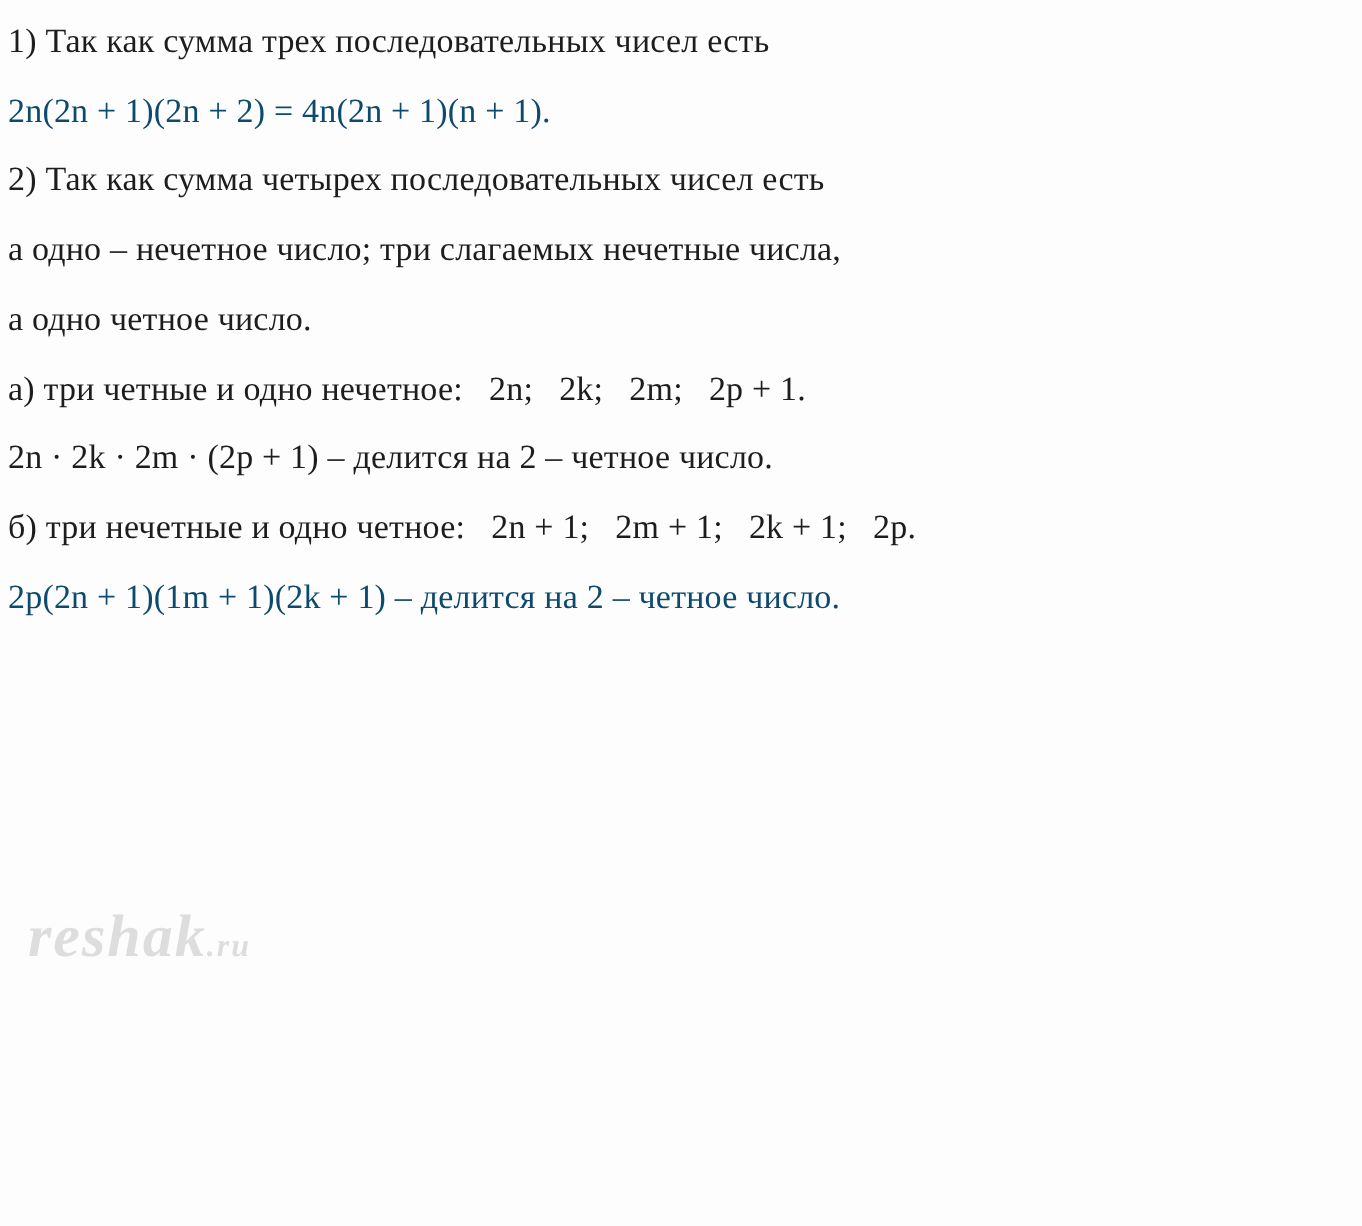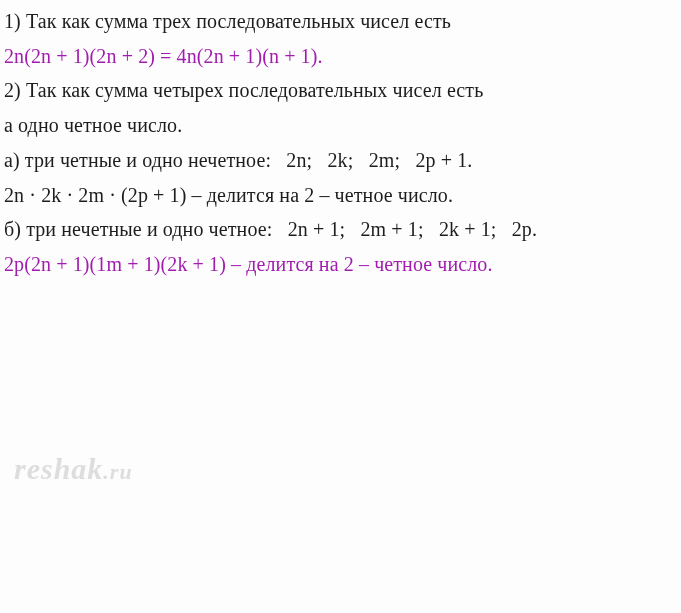--- a/index.html
+++ b/index.html
@@ -16,60 +16,61 @@
     position: relative;
   }
   #sheet {
     position: relative;
     width: 681px;
     height: 613px;
     box-sizing: border-box;
     padding: 4px 10px 0 4px;
   }
   .line {
-    font-size: 20px;
+    font-size: 17px;
     line-height: 34.7px;
     white-space: pre;
     letter-spacing: 0.1px;
     color: #1d1d1d;
   }
   .line.faded {
-    color: #a21caf;
+    color: #0c4a6e;
   }
   .math {
     font-family: "Liberation Serif", serif;
   }
   
   #watermark {
     position: absolute;
     left: 14px;
     top: 452px;
     font-family: "Liberation Serif", serif;
     font-size: 30px;
     font-style: italic;
     font-weight: bold;
     color: rgba(150, 150, 150, 0.30);
     letter-spacing: 1px;
     pointer-events: none;
     user-select: none;
     white-space: pre;
   }
   #watermark .dom {
-    font-size: 22px;
+    font-size: 16px;
     font-weight: bold;
   }
 </style>
 </head>
 <body>
 
 <div id="sheet">
 
   <div class="line">1) Так как сумма трех последовательных чисел есть</div>
   <div class="line math faded">2n(2n + 1)(2n + 2) = 4n(2n + 1)(n + 1).</div>
   <div class="line">2) Так как сумма четырех последовательных чисел есть</div>
+  <div class="line">а одно – нечетное число; три слагаемых нечетные числа,</div>
   <div class="line">а одно четное число.</div>
   <div class="line">а) три четные и одно нечетное:   2n;   2k;   2m;   2p + 1.</div>
   <div class="line math">2n · 2k · 2m · (2p + 1) – делится на 2 – четное число.</div>
   <div class="line">б) три нечетные и одно четное:   2n + 1;   2m + 1;   2k + 1;   2p.</div>
   <div class="line math faded">2p(2n + 1)(1m + 1)(2k + 1) – делится на 2 – четное число.</div>
 
   <div id="watermark"><span>reshak</span><span class="dom">.ru</span></div>
 
 </div>
 

